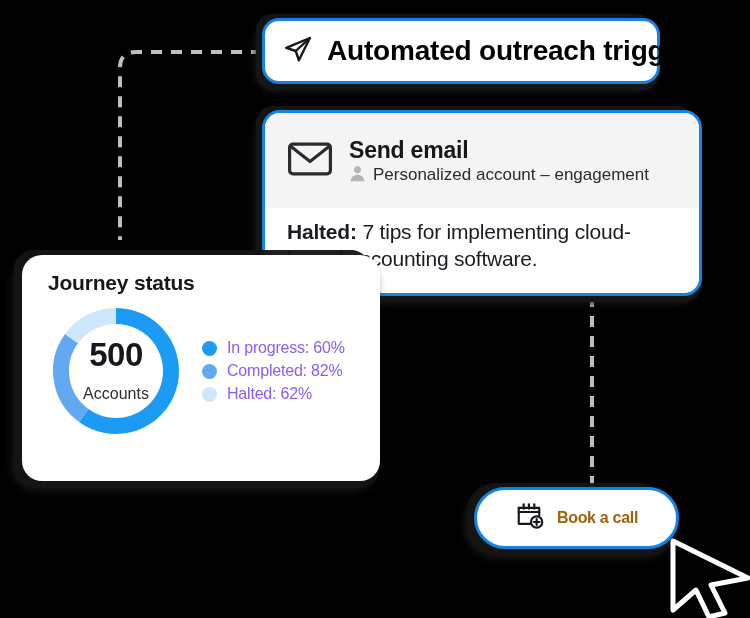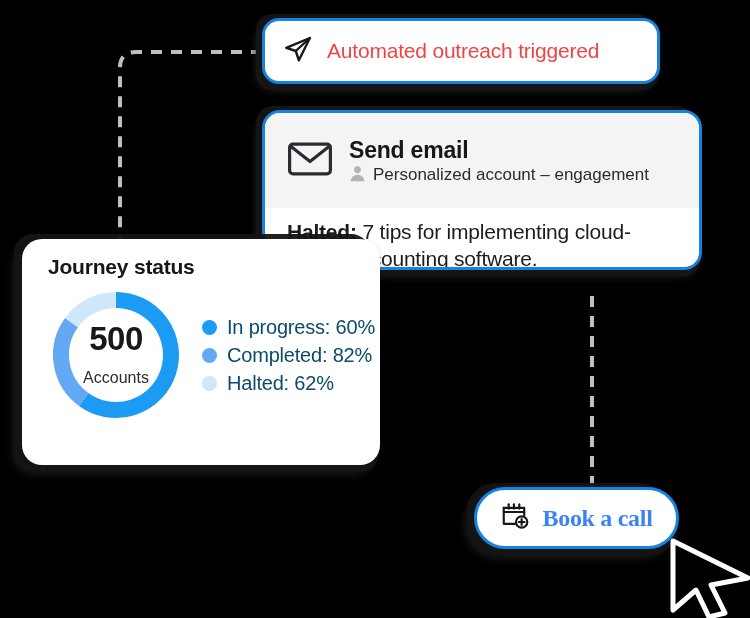--- a/index.html
+++ b/index.html
@@ -44,47 +44,49 @@
        0px  7px 0 -1px rgba(22,22,22,0.92),
       -7px  7px 0 -1px rgba(22,22,22,0.92),
       -5px  6px 7px 2px rgba(28,28,28,0.85);
   }
   .card-plain {
     box-shadow:
       -9px -6px 0 -1px rgba(20,20,20,0.95),
        0px  8px 0 -1px rgba(20,20,20,0.95),
       -9px  8px 0 -1px rgba(20,20,20,0.95),
       -7px  7px 9px 3px rgba(26,26,26,0.88);
+    margin-top: 16px;
   }
 
   
   #outreach-card {
     left: 262px;
     top: 18px;
     width: 398px;
     height: 66px;
     border-radius: 17px;
     display: flex;
     align-items: center;
     padding: 0 18px;
     gap: 14px;
   }
   #outreach-card .label {
-    font-size: 21px;
-    color: #ef4444;
+    font-size: 28px;
+    color: #000000;
     letter-spacing: -0.2px;
     white-space: nowrap;
+    font-weight: bold;
   }
 
   
   #email-card {
     left: 262px;
     top: 110px;
     width: 440px;
-    height: 160px;
+    height: 186px;
     border-radius: 18px;
     overflow: hidden;
     display: flex;
     flex-direction: column;
   }
   #email-head {
     background: #F4F4F4;
     flex: 0 0 95px;
     display: flex;
     align-items: center;
@@ -161,22 +163,22 @@
     font-size: 16px;
     color: #2C2C33;
     line-height: 1.2;
     margin-top: 1px;
   }
   .legend { display: flex; flex-direction: column; gap: 5px; }
   .legend-row {
     display: flex;
     align-items: center;
     gap: 10px;
-    font-size: 20px;
-    color: #0c4a6e;
+    font-size: 16px;
+    color: #8b5cf6;
     white-space: nowrap;
     letter-spacing: -0.2px;
   }
   .legend-dot {
     width: 15px; height: 15px;
     border-radius: 50%;
     flex: 0 0 auto;
   }
 
   
@@ -190,25 +192,24 @@
     align-items: center;
     justify-content: center;
     gap: 12px;
     box-shadow:
       -9px -5px 0 -1px rgba(20,20,20,0.95),
        0px  8px 0 -1px rgba(20,20,20,0.95),
       -9px  8px 0 -1px rgba(20,20,20,0.95),
       -7px  7px 9px 3px rgba(26,26,26,0.88);
   }
   #book-call .label {
-    font-size: 24px;
-    font-weight: bold;
-    color: #3b82f6;
+    font-size: 16px;
+    font-weight: bold;
+    color: #a16207;
     letter-spacing: -0.3px;
-    font-family: Liberation Serif, serif;
   }
 
   
   #cursor {
     position: absolute;
     left: 662px;
     top: 537px;
     width: 92px;
     height: 82px;
     pointer-events: none;

